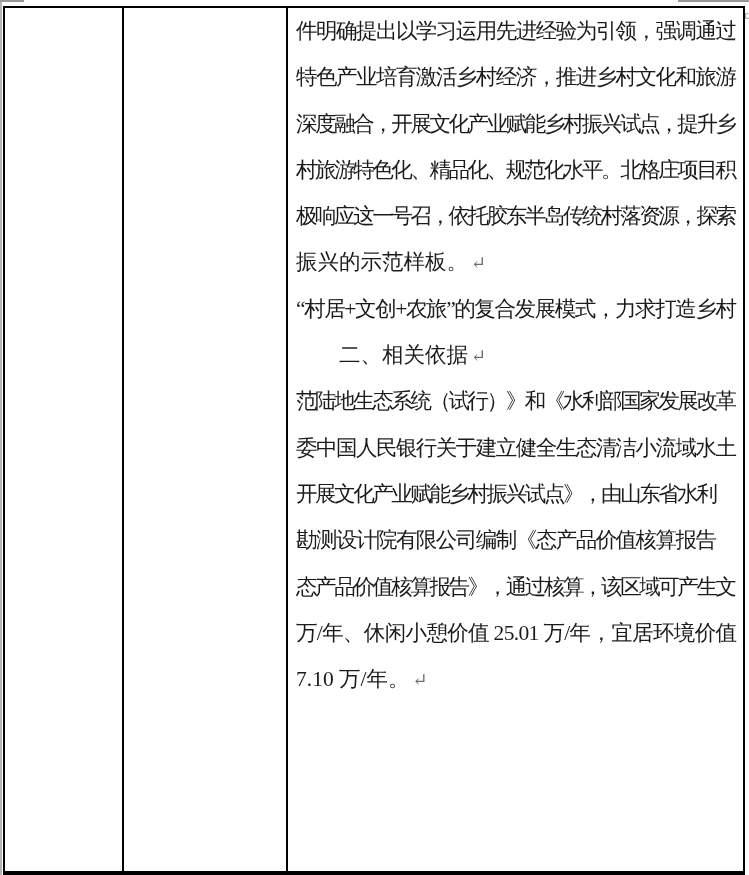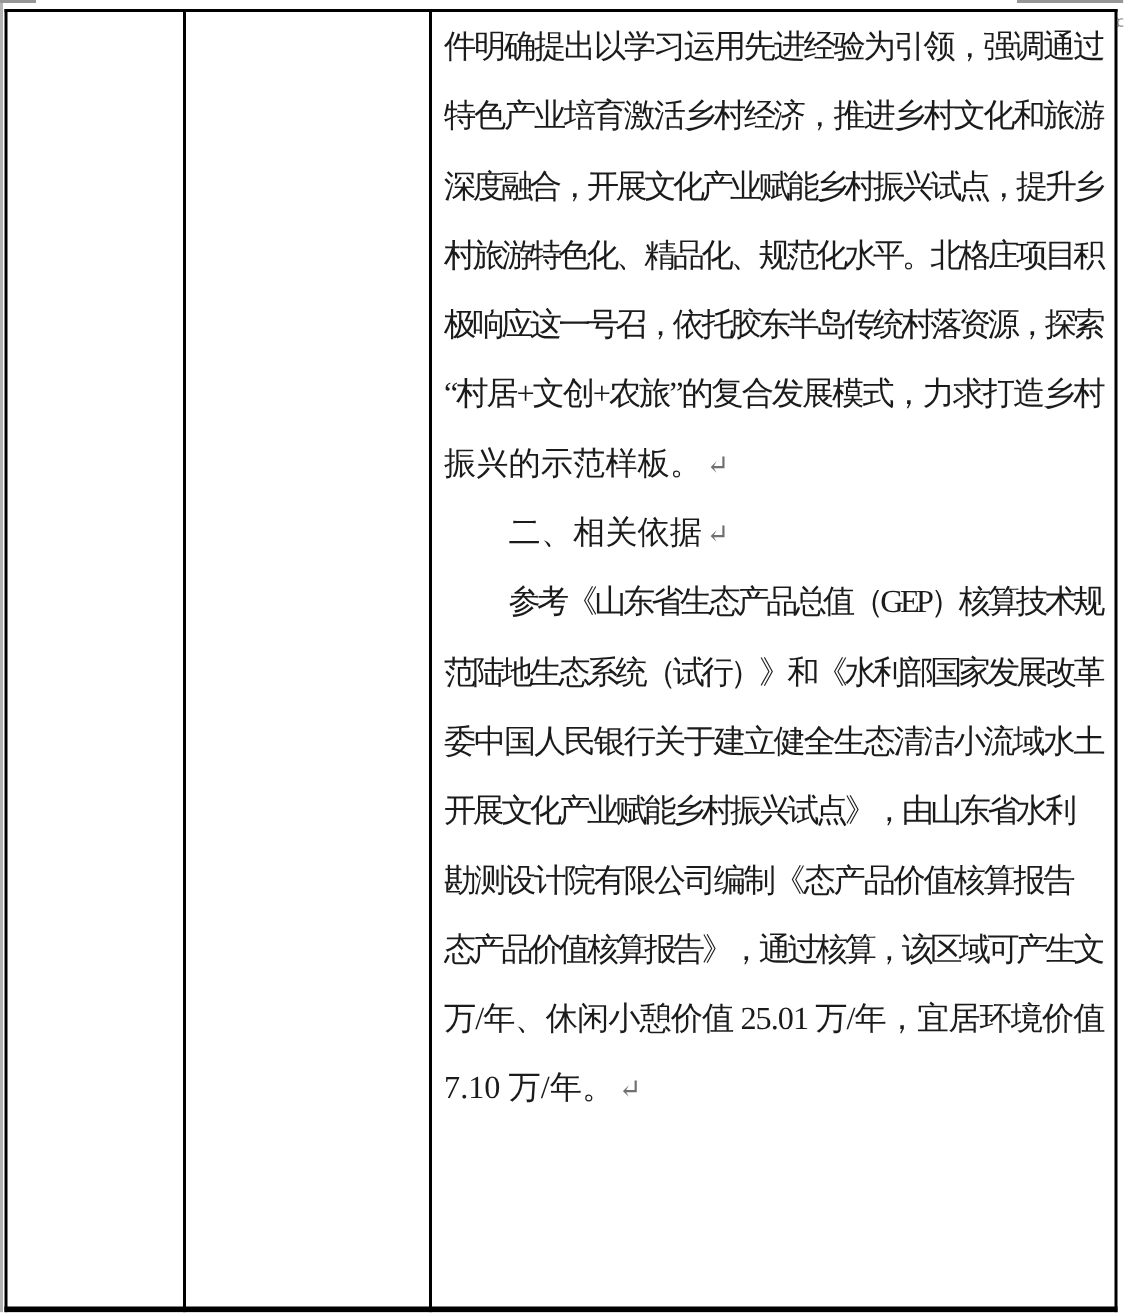--- a/index.html
+++ b/index.html
@@ -58,24 +58,23 @@
     <div class="cell cell-1"></div>
     <div class="cell cell-2"></div>
     <div class="cell cell-3"></div>
 
     <div class="content">
         <div class="line"><span class="line-text" style="letter-spacing: -1.52381px;">件明确提出以学习运用先进经验为引领，强调通过</span></div>
         <div class="line"><span class="line-text" style="letter-spacing: -1.52381px;">特色产业培育激活乡村经济，推进乡村文化和旅游</span></div>
         <div class="line"><span class="line-text" style="letter-spacing: -2.43182px;">深度融合，开展文化产业赋能乡村振兴试点，提升乡</span></div>
         <div class="line"><span class="line-text" style="letter-spacing: -2.43182px;">村旅游特色化、精品化、规范化水平。北格庄项目积</span></div>
         <div class="line"><span class="line-text" style="letter-spacing: -2.43182px;">极响应这一号召，依托胶东半岛传统村落资源，探索</span></div>
+        <div class="line"><span class="line-text">振兴的示范样板。</span><span class="ret">↵</span></div>
         <div class="line"><span class="line-text" style="letter-spacing: -1.40625px;">“村居+文创+农旅”的复合发展模式，力求打造乡村</span></div>
-        <div class="line"><span class="line-text">振兴的示范样板。</span><span class="ret">↵</span></div>
         <div class="line indent"><span class="line-text">二、相关依据</span><span class="ret">↵</span></div>
-        <div class="line indent"><span class="line-text" style="letter-spacing: -2.43452px;">参考《山东省生态产品总值（GEP）核算技术规</span></div>
         <div class="line"><span class="line-text" style="letter-spacing: -2.43182px;">范陆地生态系统（试行）》和《水利部国家发展改革</span></div>
         <div class="line"><span class="line-text" style="letter-spacing: -1.52381px;">委中国人民银行关于建立健全生态清洁小流域水土</span></div>
         <div class="line"><span class="line-text" style="letter-spacing: -2.43182px;">开展文化产业赋能乡村振兴试点》，由山东省水利</span></div>
         <div class="line"><span class="line-text" style="letter-spacing: -1.52381px;">勘测设计院有限公司编制《态产品价值核算报告</span></div>
         <div class="line"><span class="line-text" style="letter-spacing: -2.43182px;">态产品价值核算报告》，通过核算，该区域可产生文</span></div>
         <div class="line"><span class="line-text" style="letter-spacing: -0.656851px;">万/年、休闲小憩价值 25.01 万/年，宜居环境价值</span></div>
         <div class="line"><span class="line-text">7.10 万/年。</span><span class="ret">↵</span></div>
       </div>
   </div>
 

